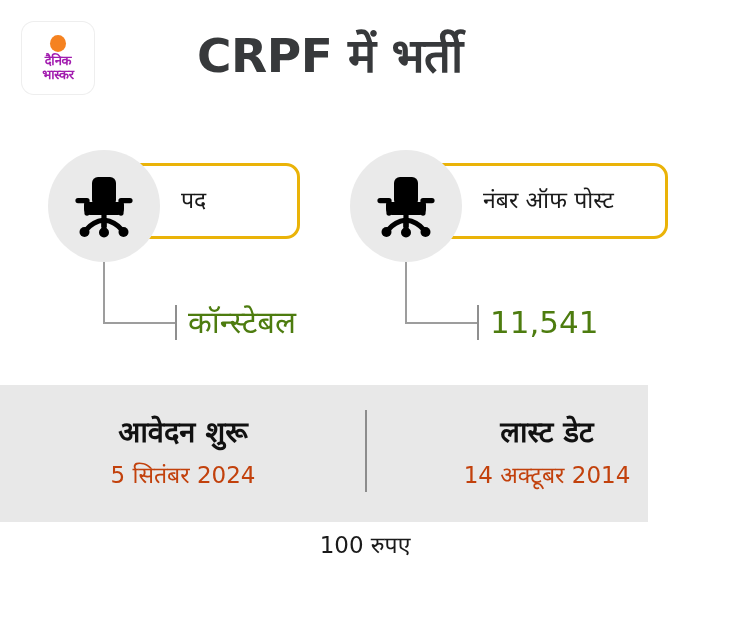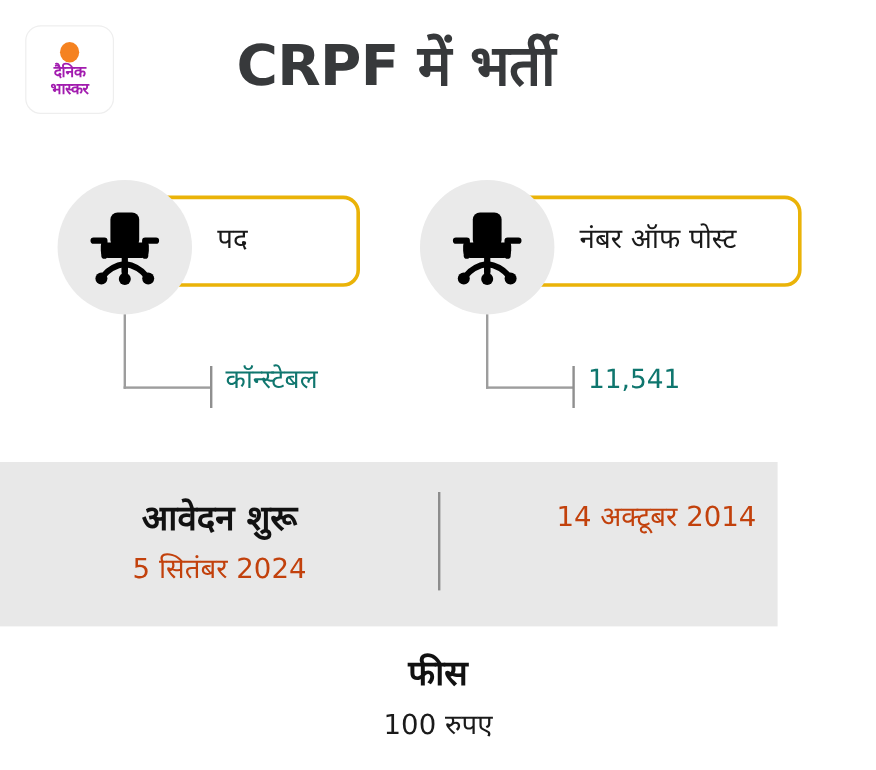--- a/index.html
+++ b/index.html
@@ -139,22 +139,22 @@
     top: 155px;
     width: 1.6px;
     height: 35px;
     background: #8f8f8f;
   }
   .conn-value {
     position: absolute;
     left: 140px;
     top: 152px;
     font-family: "DejaVu Sans", sans-serif;
-    font-size: 22px;
-    color: #0f766e;
+    font-size: 31px;
+    color: #4d7c0f;
     white-space: nowrap;
     line-height: 1.35;
   }
 
   
   .band {
     position: absolute;
     left: 0;
     top: 385px;
     width: 648px;
@@ -310,20 +310,20 @@
 <div class="band">
 
   <div class="band-col" id="band-col-start">
     <div class="band-heading">आवेदन शुरू</div>
     <div class="band-value">5 सितंबर 2024</div>
   </div>
 
   <div class="band-divider"></div>
 
   <div class="band-col" id="band-col-end">
+    <div class="band-heading">लास्ट डेट</div>
     <div class="band-value">14 अक्टूबर 2014</div>
   </div>
 </div>
 
 <div class="footer">
-  <div class="fee-heading">फीस</div>
   <div class="fee-value">100 रुपए</div>
 </div>
 
 </body></html>

